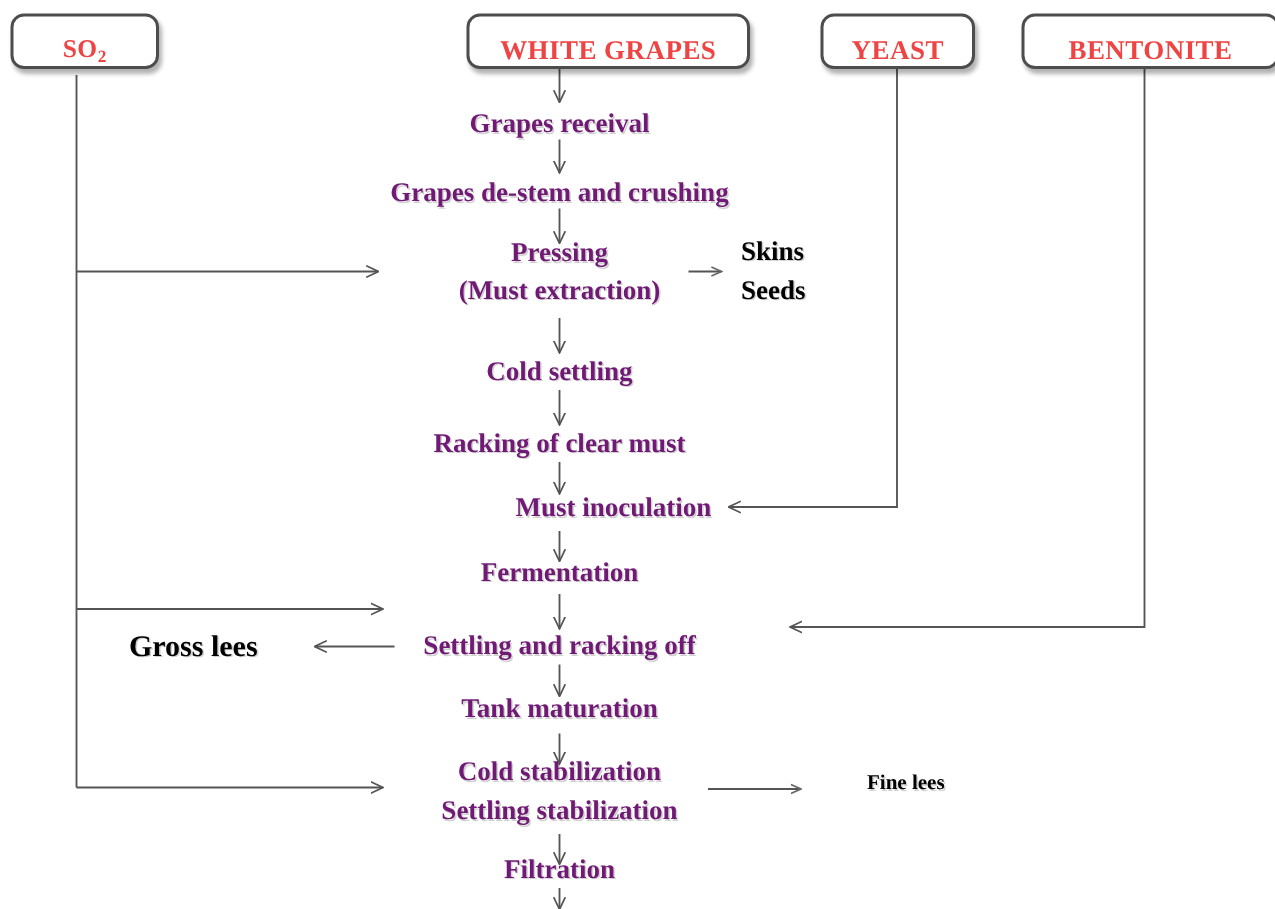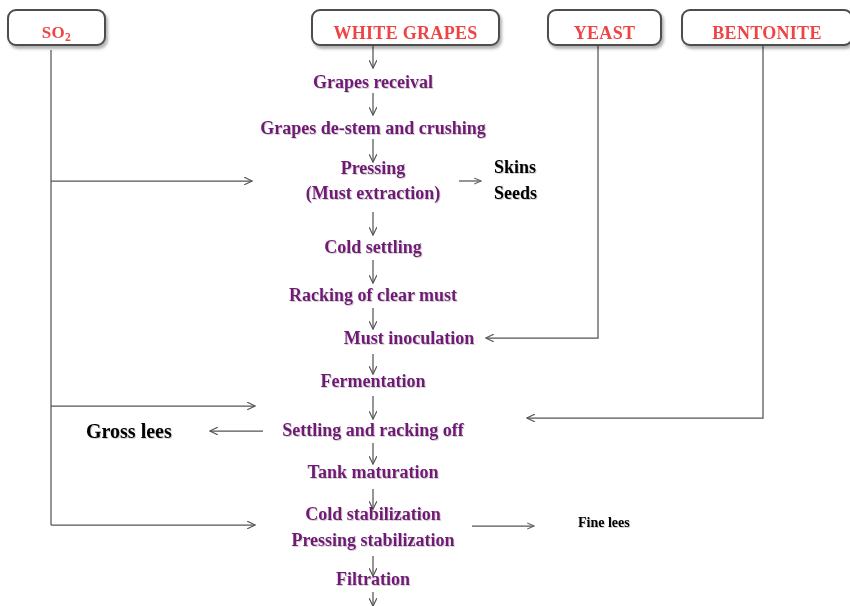--- a/index.html
+++ b/index.html
@@ -108,21 +108,21 @@
   </svg>
 
   <div class="node-box" style="left:7px; top:9px; width:99px; height:37px; font-size:17px;">
     <span><span>SO</span><span class="sub">2</span></span>
   </div>
 
   <div class="node-box" style="left:275px; top:9px; width:189px; height:37px; font-size:18px;margin-left:36px;">
     <span>WHITE GRAPES</span>
   </div>
 
-  <div class="node-box" style="left:547px; top:9px; width:115px; height:37px; font-size:18px;">
+  <div class="node-box" style="left:547px; top:9px; width:103px; height:37px; font-size:18px;">
     <span>YEAST</span>
   </div>
 
   <div class="node-box" style="left:681px; top:9px; width:172px; height:37px; font-size:18px;">
     <span>BENTONITE</span>
   </div>
 
   <div class="step" style="left:373px; top:72px; font-size:18px;">Grapes receival</div>
 
   <div class="step" style="left:373px; top:118px; font-size:18px;">Grapes de-stem and crushing</div>
@@ -138,21 +138,21 @@
   <div class="step" style="left:373px; top:328px; font-size:18px;margin-left:36px;">Must inoculation</div>
 
   <div class="step" style="left:373px; top:371px; font-size:18px;">Fermentation</div>
 
   <div class="step" style="left:373px; top:420px; font-size:18px;">Settling and racking off</div>
 
   <div class="step" style="left:373px; top:462px; font-size:18px;">Tank maturation</div>
 
   <div class="step" style="left:373px; top:504px; font-size:18px;">Cold stabilization</div>
 
-  <div class="step" style="left:373px; top:530px; font-size:18px;">Pressing stabilization</div>
+  <div class="step" style="left:373px; top:530px; font-size:18px;">Settling stabilization</div>
 
   <div class="step" style="left:373px; top:569px; font-size:18px;">Filtration</div>
 
   <div class="sidelabel" style="left:494px; top:157px; font-size:18px;">Skins</div>
 
   <div class="sidelabel" style="left:494px; top:183px; font-size:18px;">Seeds</div>
 
   <div class="sidelabel" style="left:86px; top:420px; font-size:20px;">Gross lees</div>
 
   <div class="sidelabel" style="left:566px; top:515px; font-size:14px;margin-left:12px;">Fine lees</div>

